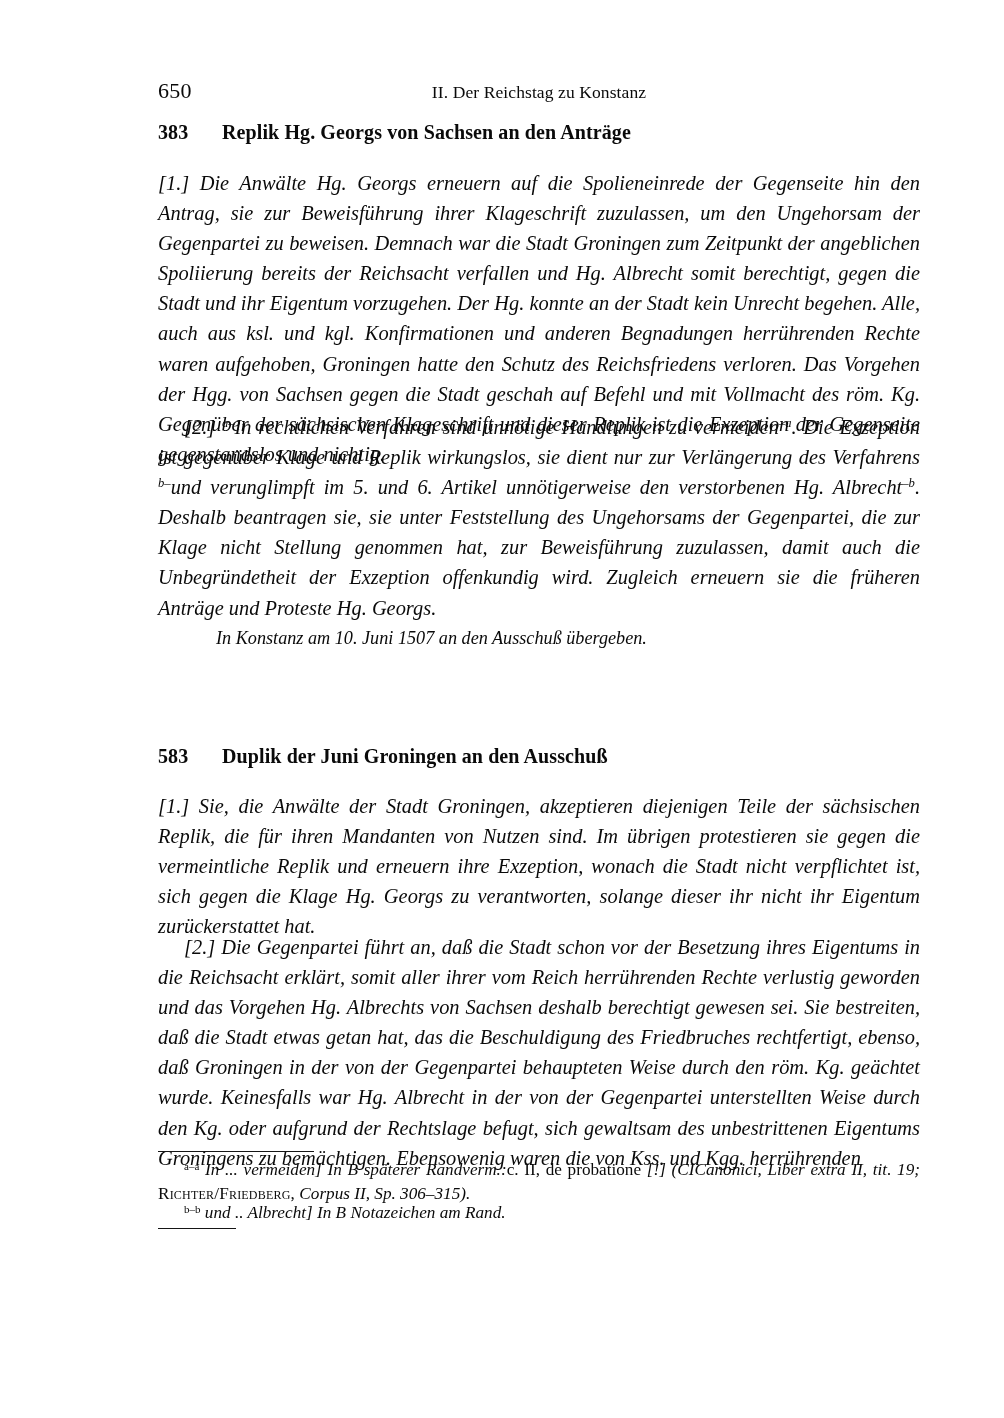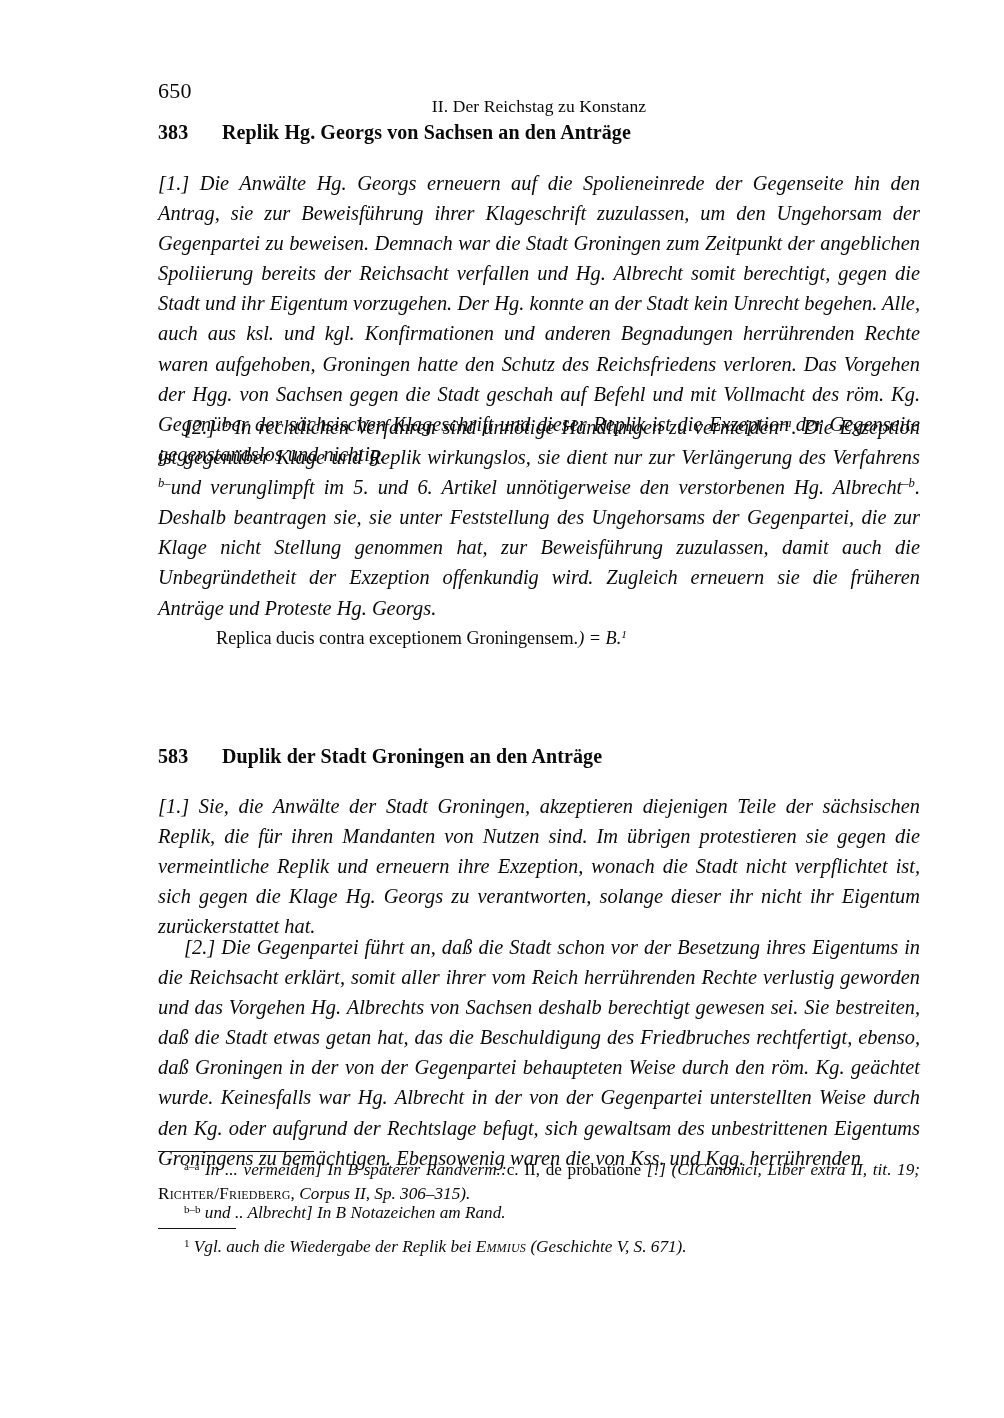--- a/index.html
+++ b/index.html
@@ -41,21 +41,21 @@
   .runhead .folio {
     position: absolute;
     left: 0;
     top: 0;
     font-size: 22px;
     letter-spacing: .2px;
   }
   .runhead .title {
     position: absolute;
     left: 0;
-    top: 18px;
+    top: 4px;
     width: 762px;
     text-align: center;
     font-size: 17.5px;
     letter-spacing: .1px;
   }
 
   
   .sec-head {
     font-weight: bold;
     font-size: 20px;
@@ -153,25 +153,25 @@
     <span class="num">383</span><span>Replik Hg. Georgs von Sachsen an den Anträge</span>
   </div>
 
   <div class="block para" style="top:168px;">[1.] Die Anwälte Hg. Georgs erneuern auf die Spolieneinrede der Gegenseite hin den Antrag, sie zur Beweisführung ihrer Klageschrift zuzulassen, um den Ungehorsam der Gegenpartei zu beweisen. Demnach war die Stadt Groningen zum Zeitpunkt der angeblichen Spoliierung bereits der Reichsacht verfallen und Hg. Albrecht somit berechtigt, gegen die Stadt und ihr Eigentum vorzugehen. Der Hg. konnte an der Stadt kein Unrecht begehen. Alle, auch aus ksl. und kgl. Konfirmationen und anderen Begnadungen herrührenden Rechte waren aufgehoben, Groningen hatte den Schutz des Reichsfriedens verloren. Das Vorgehen der Hgg. von Sachsen gegen die Stadt geschah auf Befehl und mit Vollmacht des röm. Kg. Gegenüber der sächsischen Klageschrift und dieser Replik ist die Exzeption der Gegenseite gegenstandslos und nichtig.</div>
 
   <div class="block para indent" style="top:412px;">
     <span>[2.] </span><sup class="sig">a</sup><sup class="sig">–</sup><span>In rechtlichen Verfahren sind unnötige Handlungen zu vermeiden</span><sup class="sig">–</sup><sup class="sig">a</sup><span>. Die Exzeption ist gegenüber Klage und Replik wirkungslos, sie dient nur zur Verlängerung des Verfahrens </span><sup class="sig">b</sup><sup class="sig">–</sup><span>und verunglimpft im 5. und 6. Artikel unnötigerweise den verstorbenen Hg. Albrecht</span><sup class="sig">–</sup><sup class="sig">b</sup><span>. Deshalb beantragen sie, sie unter Feststellung des Ungehorsams der Gegenpartei, die zur Klage nicht Stellung genommen hat, zur Beweisführung zuzulassen, damit auch die Unbegründetheit der Exzeption offenkundig wird. Zugleich erneuern sie die früheren Anträge und Proteste Hg. Georgs.</span>
   </div>
 
   <div class="block source" style="left:216px; width:706px; top:625px;">
-    <div><span class="roman">Replica ducis contra exceptionem Groningensem.</span><span>) = B.</span><sup class="fn">1</sup></div>
+    <div>In Konstanz am 10. Juni 1507 an den Ausschuß übergeben.</div>
   </div>
 
   <div class="block sec-head" style="top:745px;">
-    <span class="num">583</span><span>Duplik der Stadt Groningen an den Anträge</span>
+    <span class="num">583</span><span>Duplik der Juni Groningen an den Ausschuß</span>
   </div>
 
   <div class="block para" style="top:791px;">[1.] Sie, die Anwälte der Stadt Groningen, akzeptieren diejenigen Teile der sächsischen Replik, die für ihren Mandanten von Nutzen sind. Im übrigen protestieren sie gegen die vermeintliche Replik und erneuern ihre Exzeption, wonach die Stadt nicht verpflichtet ist, sich gegen die Klage Hg. Georgs zu verantworten, solange dieser ihr nicht ihr Eigentum zurückerstattet hat.</div>
 
   <div class="block para indent" style="top:932px;">[2.] Die Gegenpartei führt an, daß die Stadt schon vor der Besetzung ihres Eigentums in die Reichsacht erklärt, somit aller ihrer vom Reich herrührenden Rechte verlustig geworden und das Vorgehen Hg. Albrechts von Sachsen deshalb berechtigt gewesen sei. Sie bestreiten, daß die Stadt etwas getan hat, das die Beschuldigung des Friedbruches rechtfertigt, ebenso, daß Groningen in der von der Gegenpartei behaupteten Weise durch den röm. Kg. geächtet wurde. Keinesfalls war Hg. Albrecht in der von der Gegenpartei unterstellten Weise durch den Kg. oder aufgrund der Rechtslage befugt, sich gewaltsam des unbestrittenen Eigentums Groningens zu bemächtigen. Ebensowenig waren die von Kss. und Kgg. herrührenden</div>
 
   <div class="rule apparatus" style="top:1151px;"></div>
 
   <div class="block apparatus-note" style="top:1158px;">
     <sup class="siglaf">a–a</sup>
@@ -183,20 +183,14 @@
   </div>
 
   <div class="block apparatus-note" style="top:1201px;">
     <sup class="siglaf">b–b</sup>
     <span>und .. Albrecht]</span>
     <span>In B Notazeichen am Rand.</span>
   </div>
 
   <div class="rule footnote" style="top:1228px;"></div>
 
-  <div class="block footnote-note" style="top:1235px;">
-    <sup class="siglaf">1</sup>
-    <span>Vgl. auch die Wiedergabe der Replik bei</span>
-    <span class="smallcaps ital">Emmius</span>
-    <span>(Geschichte V, S. 671).</span>
-  </div>
 
 </div>
 
 </body></html>

